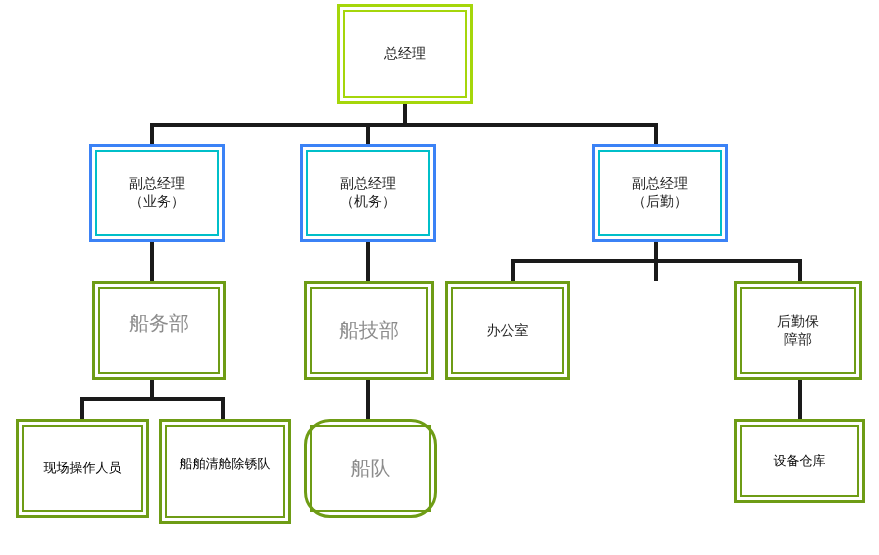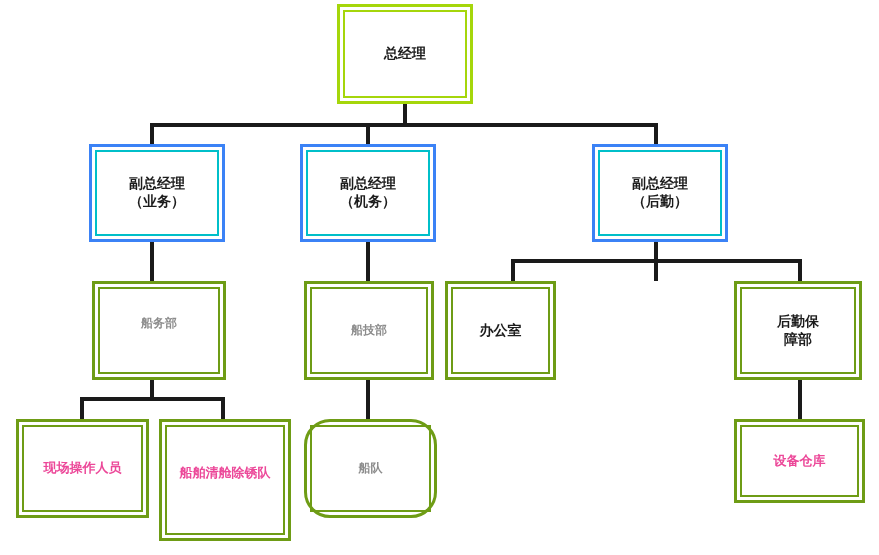--- a/index.html
+++ b/index.html
@@ -9,21 +9,20 @@
   }
   body {
     font-family: "Liberation Serif", "DejaVu Serif", serif;
   }
   #chart-canvas {
     position: relative;
     width: 879px;
     height: 555px;
     background: #ffffff;
     overflow: hidden;
-    font-weight: bold;
   }
 
   
   .conn {
     position: absolute;
     background: #1a1a1a;
   }
   .conn-v { width: 3px; }
   .conn-h { height: 3px; }
 
@@ -61,22 +60,22 @@
   .lvl-vp {
     color: #00bfc9;
     border: 3px solid #3b82f6;
   }
   .lvl-dept {
     color: #6e9c15;
     border: 3px solid #6e9c15;
   }
 
   .txt-dark  { color: #1c1c1c; font-size: 14px; }
-  .txt-muted { color: #8c8c8c; font-size: 12px; }
-  .txt-small { color: #ec4899; font-size: 13px; }
+  .txt-muted { color: #8c8c8c; font-size: 20px; }
+  .txt-small { color: #000000; font-size: 13px; }
 
   
   .align-mid  { align-items: center; }
   .align-up   { align-items: center; padding-bottom: 14px; }
 </style>
 </head>
 <body>
 
 <div id="chart-canvas">
 
@@ -127,35 +126,35 @@
   </div>
 
   <div class="node lvl-dept align-up" style="left:92px; top:281px; width:134px; height:99px;">
     <span class="node-label txt-muted">船务部</span>
   </div>
 
   <div class="node lvl-dept align-mid" style="left:304px; top:281px; width:130px; height:99px;">
     <span class="node-label txt-muted">船技部</span>
   </div>
 
-  <div class="node lvl-dept align-mid" style="left:445px; top:281px; width:111px; height:99px;">
+  <div class="node lvl-dept align-mid" style="left:445px; top:281px; width:125px; height:99px;">
     <span class="node-label txt-dark">办公室</span>
   </div>
 
 
   <div class="node lvl-dept align-mid" style="left:734px; top:281px; width:128px; height:99px;">
     <span class="node-label txt-dark">后勤保
 障部</span>
   </div>
 
   <div class="node lvl-dept align-mid" style="left:16px; top:419px; width:133px; height:99px;">
     <span class="node-label txt-small">现场操作人员</span>
   </div>
 
-  <div class="node lvl-dept align-up" style="left:159px; top:419px; width:132px; height:122px;">
+  <div class="node lvl-dept align-up" style="left:159px; top:419px; width:132px; height:105px;">
     <span class="node-label txt-small">船舶清舱除锈队</span>
   </div>
 
   <div class="node lvl-dept align-mid" style="left:304px; top:419px; width:133px; height:99px;border-radius:26px;">
     <span class="node-label txt-muted">船队</span>
   </div>
 
   <div class="node lvl-dept align-mid" style="left:734px; top:419px; width:131px; height:84px;">
     <span class="node-label txt-small">设备仓库</span>
   </div>

